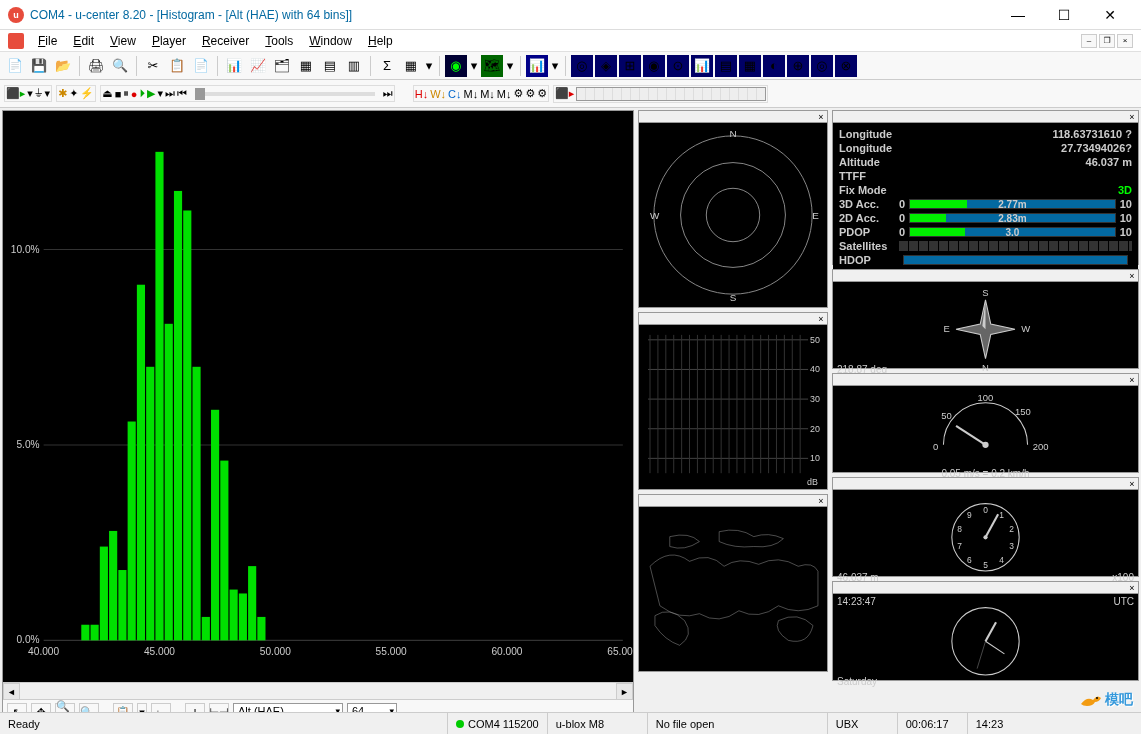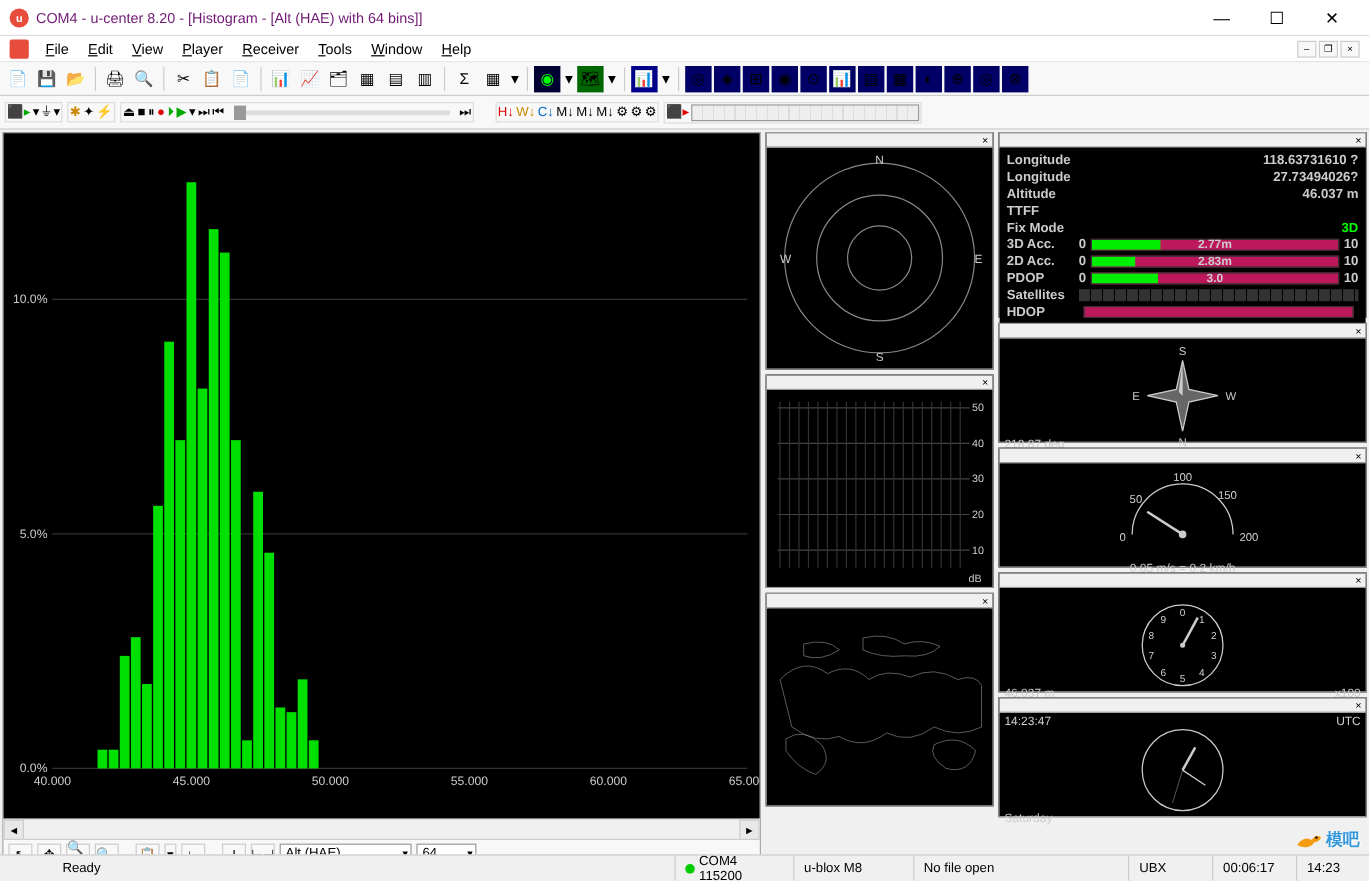--- a/index.html
+++ b/index.html
@@ -1,19 +1,19 @@
 <!DOCTYPE html>
 <html><head>
 <meta charset="utf-8">
 <style>
 * { box-sizing: border-box; margin: 0; padding: 0; }
 body { font-family: "Segoe UI", Tahoma, sans-serif; font-size: 11px; background: #f0f0f0; width: 1141px; height: 734px; overflow: hidden; position: relative; }
 .titlebar { height: 30px; background: #fff; display: flex; align-items: center; padding: 0 8px; border-bottom: 1px solid #ddd; }
 .titlebar .icon { width: 16px; height: 16px; background: #e74c3c; border-radius: 50%; margin-right: 6px; display:flex;align-items:center;justify-content:center;color:#fff;font-size:9px;font-weight:bold; }
-.titlebar .title { flex: 1; font-size: 12px; color: #701a75; }
+.titlebar .title { flex: 1; font-size: 12px; color: #0369a1; }
 .titlebar .winbtns { display: flex; }
 .titlebar .winbtn { width: 46px; height: 30px; display: flex; align-items: center; justify-content: center; color: #000; font-size: 14px; }
 .menubar { height: 22px; background: #fff; display: flex; align-items: center; padding: 0 8px; gap: 4px; border-bottom: 1px solid #e0e0e0; }
 .menubar .menuitem { padding: 2px 6px; font-size: 12px; }
 .menubar .menuitem u { text-decoration: underline; }
 .mdi-btns { margin-left: auto; display: flex; gap: 2px; }
 .mdi-btn { width: 16px; height: 14px; border: 1px solid #ccc; background: #f8f8f8; font-size: 8px; display: flex; align-items: center; justify-content: center; }
 .toolbar { height: 28px; background: #f8f8f8; border-bottom: 1px solid #ccc; display: flex; align-items: center; padding: 0 4px; gap: 2px; }
 .toolbar .tbtn { width: 22px; height: 22px; display: flex; align-items: center; justify-content: center; font-size: 13px; border: 1px solid transparent; }
 .toolbar .sep { width: 1px; height: 20px; background: #ccc; margin: 0 3px; }
@@ -38,29 +38,29 @@
 .rcol1 { width: 190px; }
 .rcol2 { flex: 1; }
 .dockwin { border: 1px solid #999; background: #000; display: flex; flex-direction: column; position:relative; }
 .dockwin .dockhdr { height: 12px; background: #f0f0f0; border-bottom: 1px solid #999; display:flex; justify-content:flex-end; }
 .dockwin .dockhdr .dx { width:12px; height:11px; font-size:9px; display:flex;align-items:center;justify-content:center;color:#000; }
 .compass-svg, .signal-svg, .map-svg, .gauge-svg { width: 100%; height: 100%; }
 .info-panel { background: #000; color: #ccc; font-size: 11px; padding: 4px 6px; flex:1; }
 .info-row { display: flex; height: 14px; align-items: center; font-weight: bold; }
 .info-label { width: 60px; }
 .info-val { margin-left: auto; }
-.info-bar { flex:1; height:10px; background:#be185d; position:relative; margin: 16px 4px; border:1px solid #333; }
+.info-bar { flex:1; height:10px; background:#0369a1; position:relative; margin: 16px 4px; border:1px solid #333; }
 .info-bar .fill { position:absolute; left:0; top:0; bottom:0; background:#0e0; }
 .info-bar .txt { position:absolute; left:50%; top:-1px; transform:translateX(-50%); font-size:10px; }
 .sat-strip { flex:1; height:10px; background: repeating-linear-gradient(90deg,#333,#333 9px,#000 9px,#000 10px); }
 .gauge-area { flex:1; position:relative; color:#ccc; }
 .gauge-label { position:absolute; font-size:10px; }
 .statusbar { height: 22px; background: #f0f0f0; border-top: 1px solid #ccc; display: flex; align-items: center; font-size: 11px; position:absolute; bottom:0; left:0; right:0; }
 .statusbar .cell { padding: 0 8px; border-right: 1px solid #ccc; height: 100%; display:flex;align-items:center; }
-.statusbar .ready { width: 520px; margin-left: 44px; }
+.statusbar .ready { width: 448px; }
 .green-led { width:8px; height:8px; background:#0c0; border-radius:50%; display:inline-block; margin-right:4px; }
 .watermark { position:absolute; right:8px; bottom:22px; font-size:14px; font-weight:bold; color:#3498db; text-shadow: 1px 1px 0 #fff; display:flex;align-items:center;gap:2px; }
 .watermark .bird { width:24px;height:24px; }
 </style>
 </head>
 <body>
 
 <div class="titlebar">
   <div class="icon">u</div>
   <div class="title">COM4 - u-center 8.20 - [Histogram - [Alt (HAE) with 64 bins]]</div>

